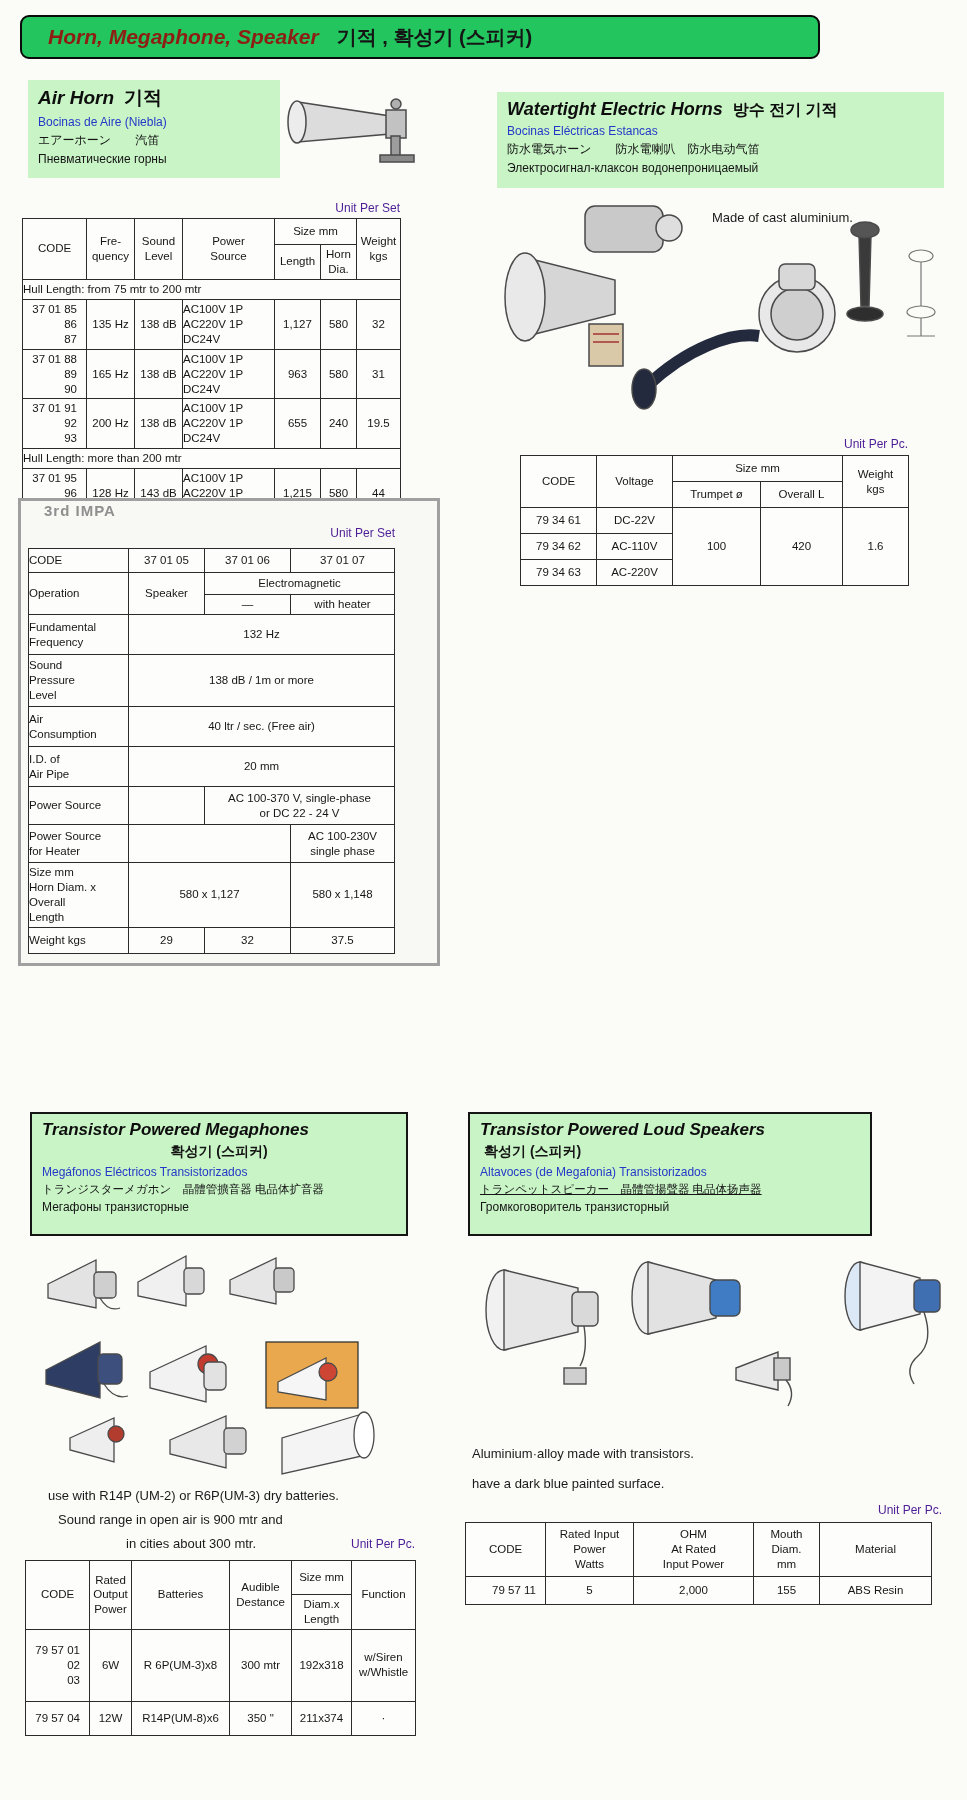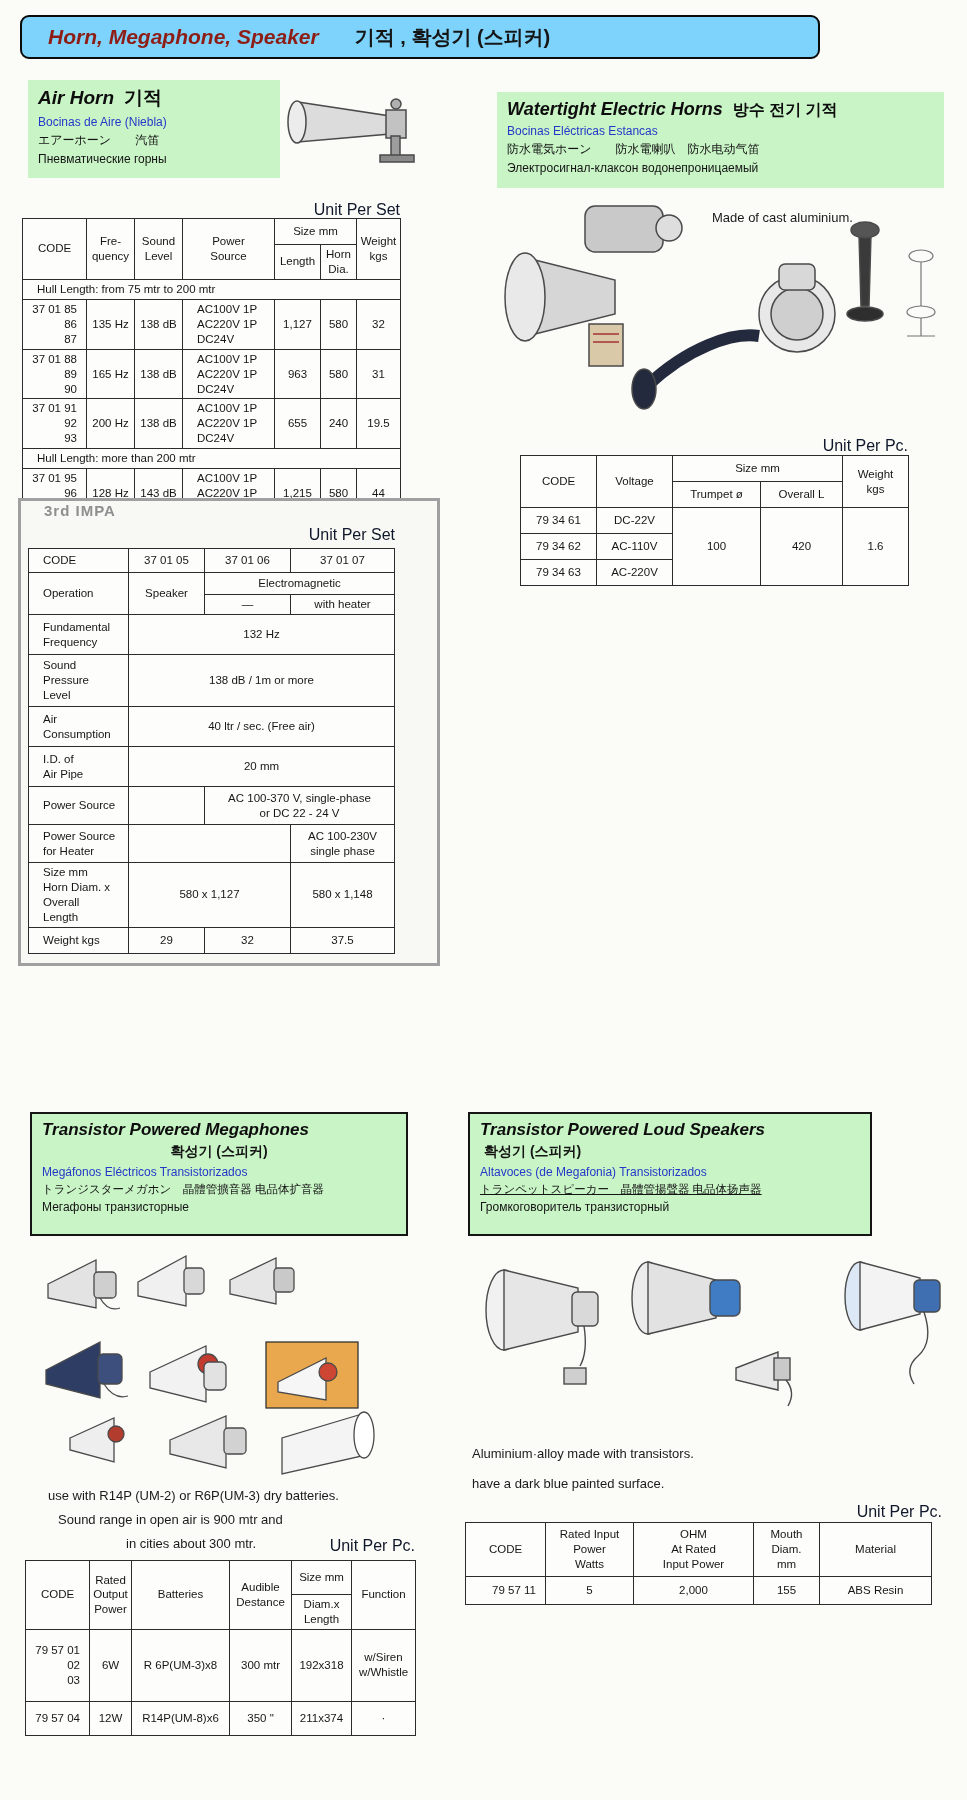--- a/index.html
+++ b/index.html
@@ -1,39 +1,39 @@
 <!DOCTYPE html>
 <html><head>
 <meta charset="utf-8">
 <style>
   * { margin:0; padding:0; box-sizing:border-box; }
   body { background:#e9e9e9; font-family:"Liberation Sans", sans-serif; }
   .page { position:relative; width:967px; height:1800px; margin:0 auto; background:#fbfbf8; color:#141414; overflow:hidden; }
   .abs { position:absolute; }
 
-  .banner { position:absolute; left:20px; top:15px; width:800px; height:44px; background:#7dd3fc;
-            border:2px solid #0a0a0a; border-radius:9px; display:flex; align-items:center; padding-left:26px;gap:18px; }
+  .banner { position:absolute; left:20px; top:15px; width:800px; height:44px; background:#22c55e;
+            border:2px solid #0a0a0a; border-radius:9px; display:flex; align-items:center; padding-left:26px; }
   .banner .en { font-size:21px; font-weight:bold; font-style:italic; color:#8d1d15; }
   .banner .kr { font-size:20px; font-weight:bold; color:#151515; margin-left:18px; }
 
   .green-box { position:absolute; background:#c9f4c6; padding:7px 10px; }
   .bordered { border:2px solid #151515; }
   .sec-title { font-style:italic; font-weight:bold; font-size:19px; color:#0d0d0d; line-height:1.15; }
   .sec-title .kr { font-style:normal; margin-left:10px; }
   .sub-es { color:#2438c8; font-size:12px; margin-top:6px; }
   .sub { color:#141414; font-size:12px; margin-top:3px; }
   .kr-center { text-align:center; font-weight:bold; font-size:14px; margin-top:3px; }
 
-  .unit { position:absolute; font-size:16px; color:#0f172a; width:110px; text-align:right; }
+  .unit { position:absolute; font-size:12px; color:#4c1d95; width:110px; text-align:right; }
   .note { position:absolute; font-size:13px; color:#1a1a1a; }
 
   table.tbl { position:absolute; border-collapse:collapse; table-layout:fixed; background:#fdfdfb; }
   .tbl th, .tbl td { border:1px solid #2b2b2b; font-size:11.5px; font-weight:normal; text-align:center;
                      vertical-align:middle; white-space:pre-line; padding:2px 3px; line-height:1.3; color:#161616; }
-  .tbl .left  { text-align:left; padding-left:14px; }
+  .tbl .left  { text-align:left; padding-left:0; }
   .tbl .right { text-align:right; padding-right:9px; }
 
   .impa-box { position:absolute; left:18px; top:498px; width:422px; height:468px;
               border:3px solid #a0a0a0; background:#f8f8f4; }
   .impa-label { position:absolute; left:44px; top:502px; font-size:15px; font-weight:bold; color:#8f8f8f; letter-spacing:1px;text-align:right; }
 
   svg { display:block; }
 </style>
 </head>
 <body>

